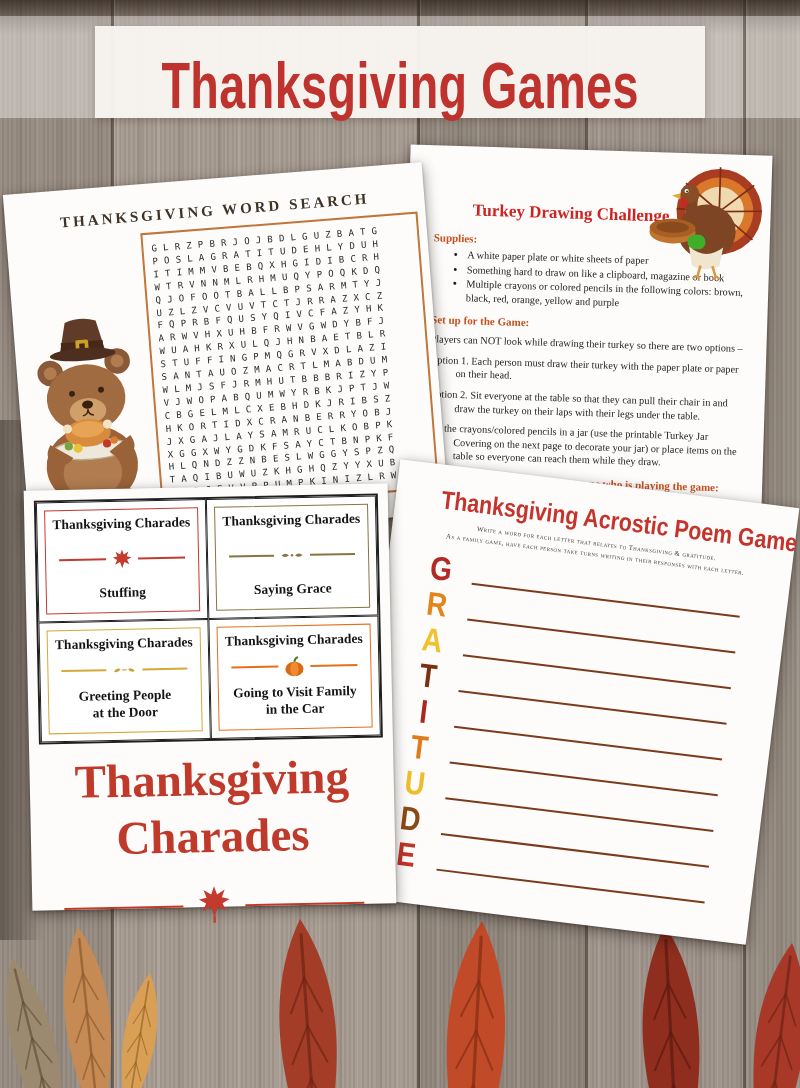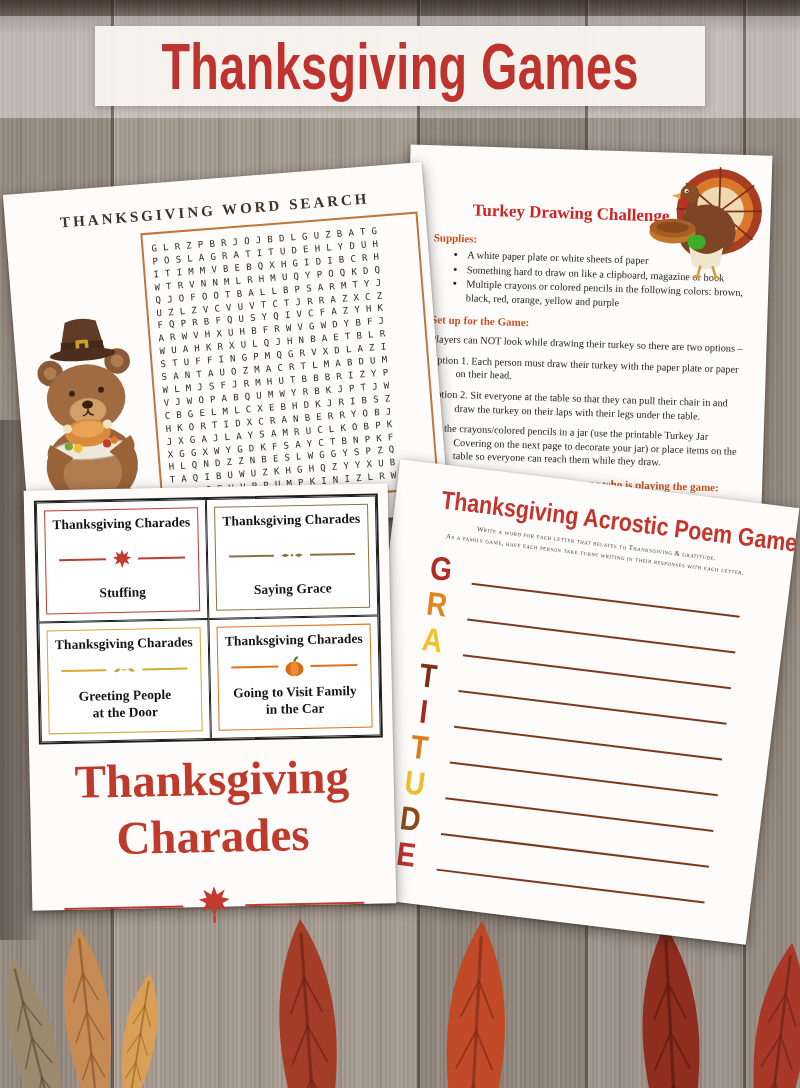--- a/index.html
+++ b/index.html
@@ -16,22 +16,22 @@
   .wood-top-shade{position:absolute;left:0;top:0;width:800px;height:34px;background:linear-gradient(180deg,rgba(42,30,22,0.75),rgba(42,30,22,0));z-index:0;}
   .wood-light-band{position:absolute;left:0;top:16px;width:800px;height:102px;background:rgba(250,248,245,0.42);z-index:0;}
   .wood-left-bark{position:absolute;left:0;top:420px;width:44px;height:520px;background:linear-gradient(90deg,rgba(40,33,27,0.45),rgba(40,33,27,0));z-index:0;}
   .seam{position:absolute;top:0;width:3px;height:1088px;background:rgba(48,36,26,0.5);box-shadow:1px 0 2px rgba(255,255,255,0.18);z-index:0;}
   .seam1{left:111px}.seam2{left:417px}.seam3{left:585px}.seam4{left:743px}
 
   
   .leaves-strip{position:absolute;left:0;bottom:0;z-index:1;}
 
   
-  .banner{position:absolute;left:95px;top:26px;width:610px;height:80px;background:rgba(247,244,240,0.97);
-    display:flex;align-items:center;justify-content:center;z-index:2;box-shadow:0 2px 8px rgba(30,20,12,0.25);}
+  .banner{position:absolute;left:95px;top:26px;width:610px;height:92px;background:rgba(247,244,240,0.97);
+    display:flex;align-items:flex-end;justify-content:center;z-index:2;box-shadow:0 2px 8px rgba(30,20,12,0.25);}
   .banner-text{font-family:"Liberation Sans",sans-serif;font-weight:bold;font-size:57px;color:#bf332e;
     transform:scale(0.82,1.14);white-space:nowrap;letter-spacing:0.5px;}
 
   
   .page{position:absolute;background:#fdfcfa;box-shadow:0 4px 14px rgba(20,12,6,0.45),0 1px 3px rgba(0,0,0,0.3);}
 
   
   .page-wordsearch{left:16px;top:178px;width:420px;height:352px;transform:rotate(-4.5deg);z-index:4;padding:0;overflow:hidden;}
   .ws-title{margin:24px 6px 8px;text-align:center;font-weight:bold;font-size:15px;letter-spacing:3px;color:#3f3226;}
   .ws-body{display:flex;align-items:flex-end;padding:0 8px 8px 4px;}

